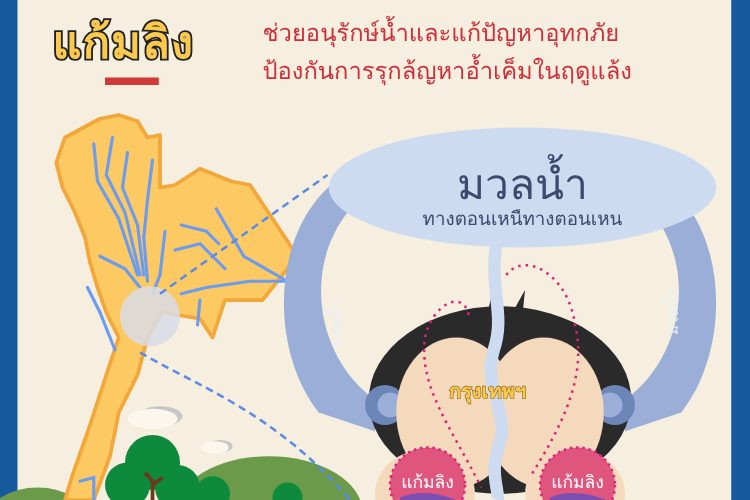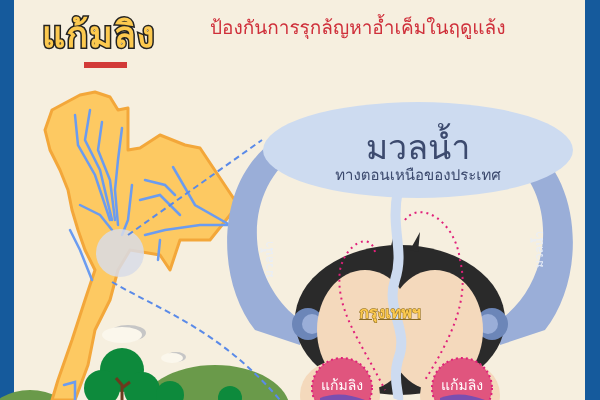--- a/index.html
+++ b/index.html
@@ -9,33 +9,34 @@
   .title { position:absolute; left:42px; top:10px; font-size:36px; font-weight:bold; color:#fcc94f;
     -webkit-text-stroke:3px #222; paint-order:stroke fill; letter-spacing:1px; line-height:50px; }
   .underline { position:absolute; left:84px; top:62px; width:43px; height:6px; background:#d23a38; }
   .headline { position:absolute; left:210px; top:12px; color:#cf2f3a; font-size:19px; line-height:30px; }
   .scene { position:absolute; left:0; top:0; width:600px; height:400px; }
   .label { position:absolute; text-align:center; }
   .cloud-title { left:268px; top:120px; width:300px; font-size:34px; color:#3c4a6e; }
   .cloud-sub { left:268px; top:163px; width:300px; font-size:15px; color:#3c4a6e; }
   .vert-left { left:238px; top:250px; font-size:12px; color:#e8eef8; transform:rotate(-90deg); width:60px; }
   .vert-right { left:508px; top:240px; font-size:12px; color:#e8eef8; transform:rotate(-90deg); width:60px; }
-  .bkk { left:340px; top:300px; width:100px; font-size:16px; font-weight:bold; color:#fcc94f; -webkit-text-stroke:1px #8a6a20; paint-order:stroke fill;text-decoration:underline; }
+  .bkk { left:340px; top:300px; width:100px; font-size:16px; font-weight:bold; color:#fcc94f; -webkit-text-stroke:1px #8a6a20; paint-order:stroke fill; }
   .cheek-l { left:302px; top:374px; width:80px; font-size:14px; color:#ffffff; }
   .cheek-r { left:422px; top:374px; width:80px; font-size:14px; color:#ffffff; }
 </style>
 </head>
 <body>
 
 <div class="border-left"></div>
 <div class="border-right"></div>
 
 <div class="title">แก้มลิง</div>
 <div class="underline"></div>
 <div class="headline">
+  <div>ช่วยอนุรักษ์น้ำและแก้ปัญหาอุทกภัย</div>
   <div>ป้องกันการรุกล้ญหาอ้ำเค็มในฤดูแล้ง</div>
 </div>
 
 <svg class="scene" viewBox="0 0 600 400">
 
   <g>
     <ellipse cx="215" cy="410" rx="75" ry="45" fill="#6a9a4a"></ellipse>
     <ellipse cx="30" cy="415" rx="40" ry="25" fill="#6a9a4a"></ellipse>
   </g>
   <g>
@@ -107,18 +108,18 @@
 
   <path d="M398 190 C 390 230, 405 250, 395 280 C 385 310, 410 330, 398 360 C 392 380, 400 395, 398 400" stroke="#cddbf0" stroke-width="10" fill="none"></path>
 
   <g stroke="#e0207a" stroke-width="2" stroke-dasharray="2 4" fill="none">
     <path d="M375 252 C 370 230, 345 245, 340 270 C 335 310, 360 340, 385 390"></path>
     <path d="M405 220 C 420 200, 455 220, 460 260 C 470 300, 450 340, 425 380"></path>
   </g>
 </svg>
 
 <div class="label cloud-title">มวลน้ำ</div>
-<div class="label cloud-sub">ทางตอนเหนือของประเทศ</div>
+<div class="label cloud-sub">ทางตอนเหนืทางตอนเหน</div>
 <div class="label vert-left">มวลน้ำ</div>
 <div class="label vert-right">มวลน้ำ</div>
 <div class="label bkk">กรุงเทพฯ</div>
 <div class="label cheek-l">แก้มลิง</div>
 <div class="label cheek-r">แก้มลิง</div>
 
 </body></html>

